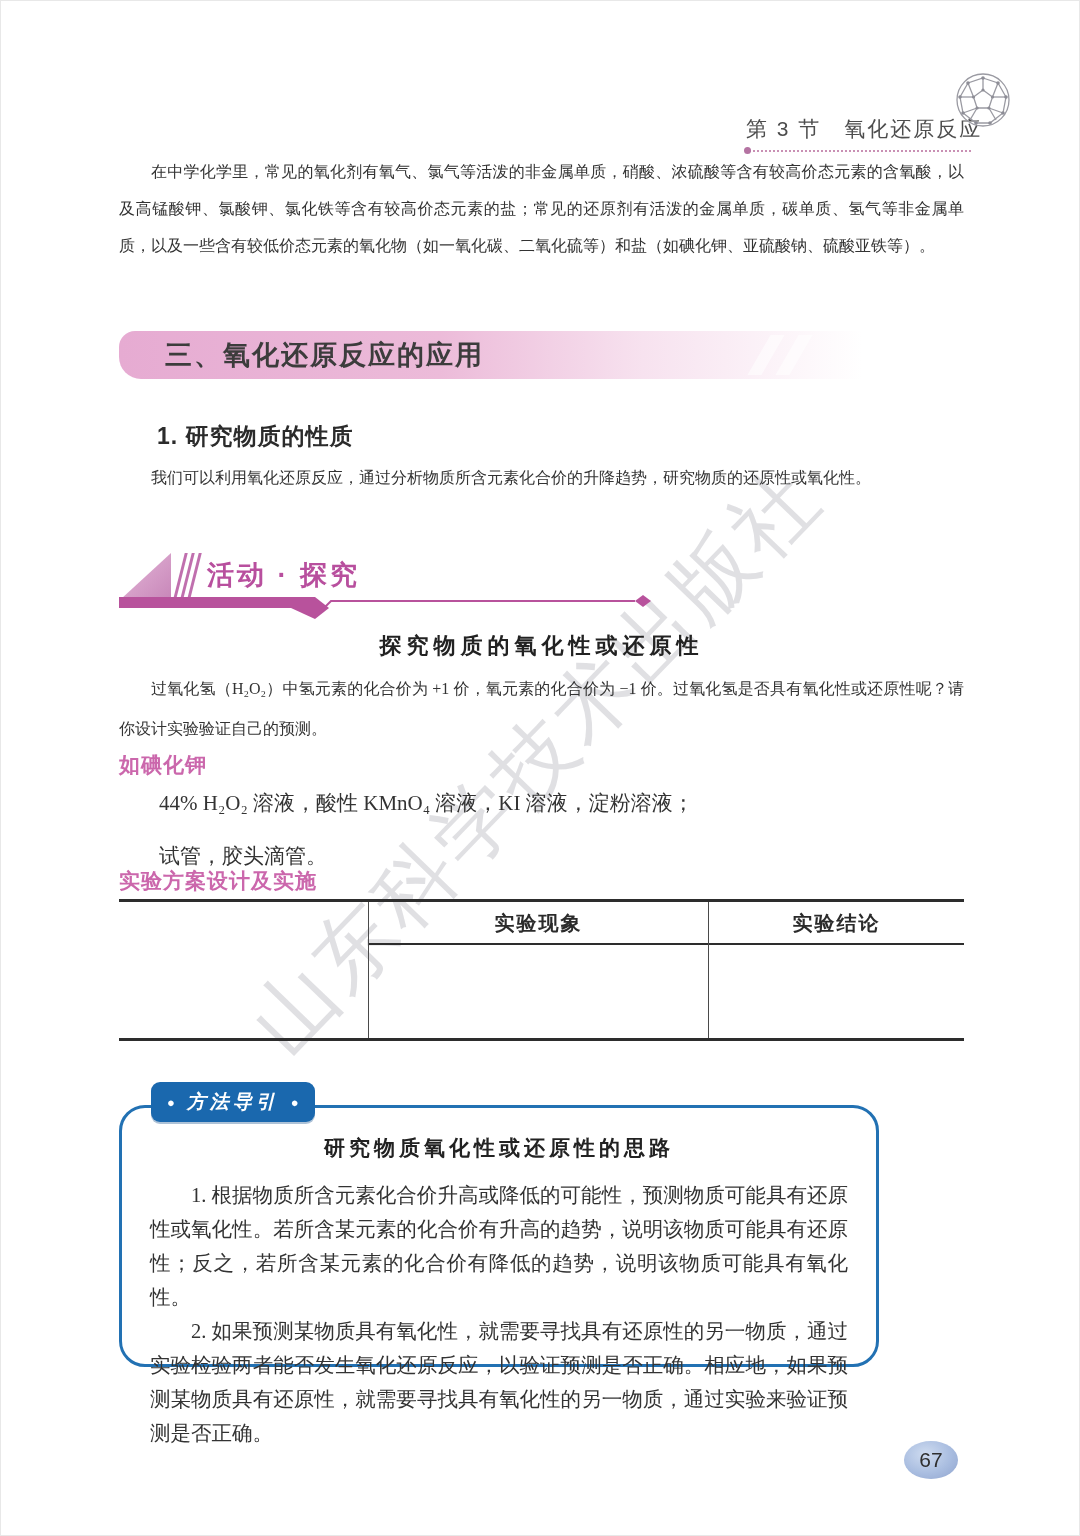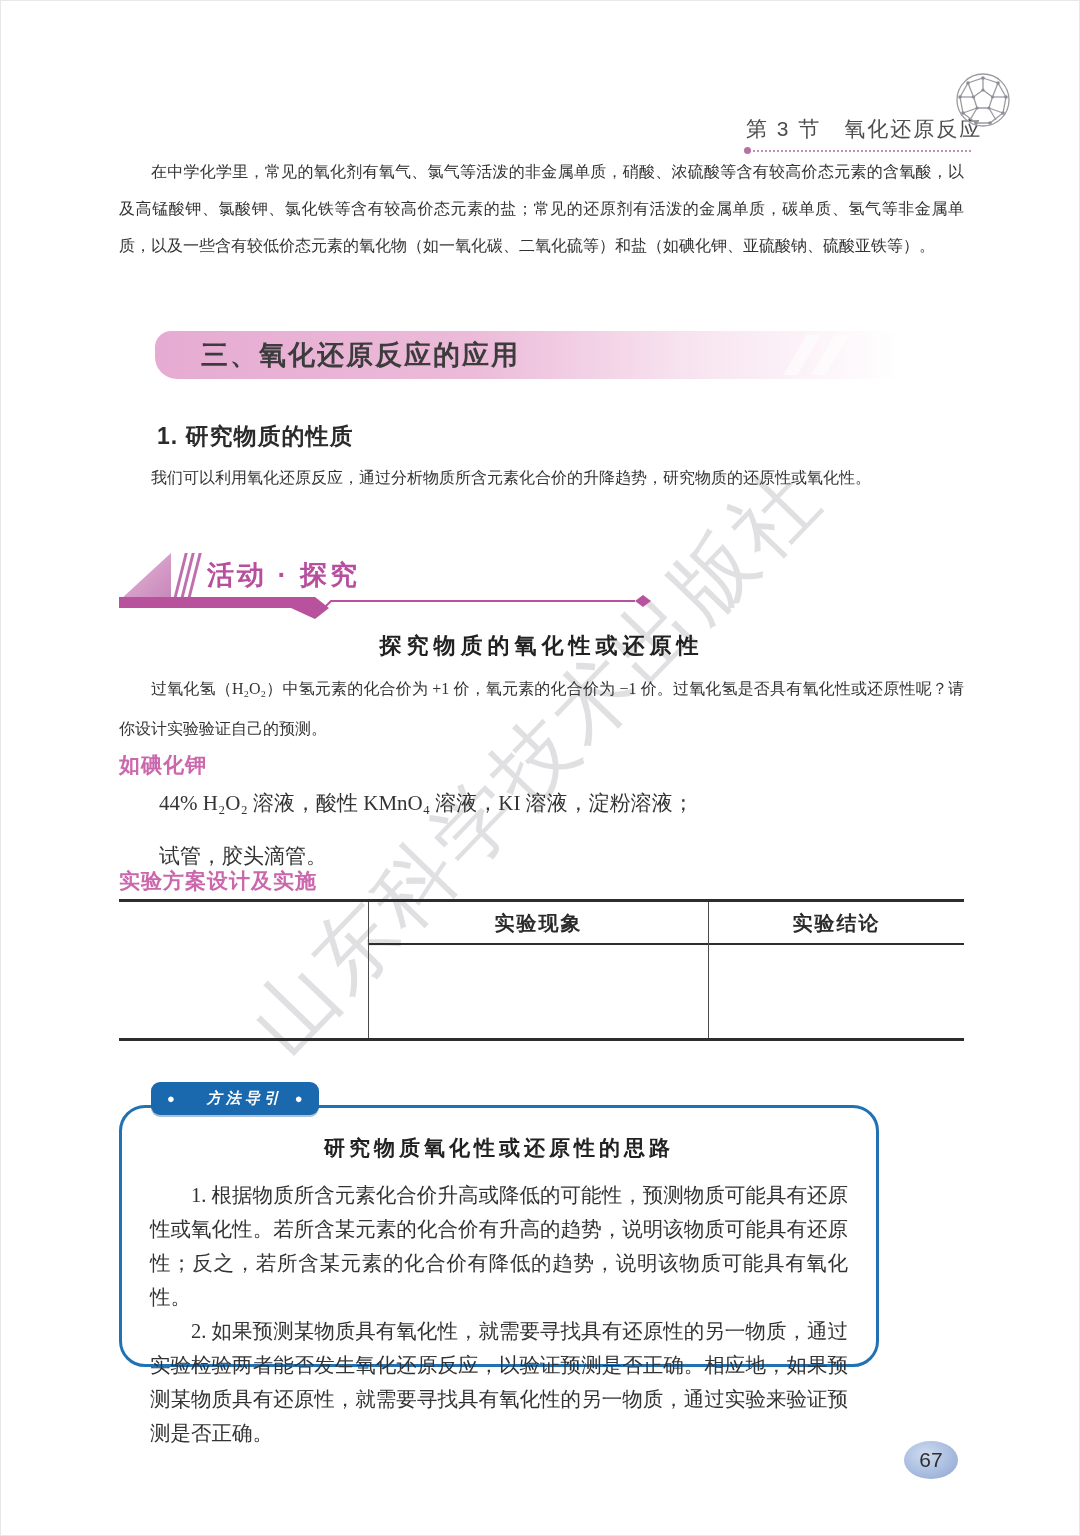--- a/index.html
+++ b/index.html
@@ -44,21 +44,20 @@
     text-indent: 2em; color: #333;
   }
   .p-intro { top: 152px; }
   .p-sub   { top: 458px; line-height: 38px; }
 
   
   .section-bar {
     position: absolute; left: 118px; top: 330px; width: 845px; height: 48px; z-index: 2;
     background: linear-gradient(90deg, #e6abd2 0%, #ecbbd9 38%, #f7e2ef 62%, #ffffff 88%);
     border-radius: 16px 18px 18px 22px;
-    margin-left: 36px;
   }
   .section-bar .section-text {
     font-family: "Liberation Sans", sans-serif; font-weight: bold;
     font-size: 27px; line-height: 48px; color: #3c3c3c;
     padding-left: 46px; letter-spacing: 2px;
   }
   .section-bar .streak {
     position: absolute; top: 4px; width: 14px; height: 40px;
     background: rgba(255,255,255,0.55); transform: skewX(-30deg);
   }
@@ -127,22 +126,22 @@
     padding: 26px 28px 0 28px;
   }
   .method-label {
     position: absolute; left: 150px; top: 1081px; z-index: 3;
     background: #1a68ae; border-radius: 9px;
     padding: 7px 16px; display: flex; align-items: center; gap: 12px;
     box-shadow: 0 2px 0 rgba(20,80,140,0.35);
   }
   .method-label .ml-dot { color: #ffffff; font-size: 13px; line-height: 1; }
   .method-label .ml-text {
-    color: #ffffff; font-size: 15px; font-weight: bold;
-    letter-spacing: 4px; font-family: "Liberation Serif", serif; font-style: italic; margin-left: 20px;
+    color: #ffffff; font-size: 19px; font-weight: bold;
+    letter-spacing: 4px; font-family: "Liberation Serif", serif; font-style: italic;
   }
   .mb-title {
     text-align: center; font-weight: bold; font-size: 21px;
     letter-spacing: 4px; color: #222; margin-bottom: 16px;
   }
   .mb-para {
     font-size: 20.5px; line-height: 34px; text-align: justify;
     text-indent: 2em; color: #333;
   }
 

